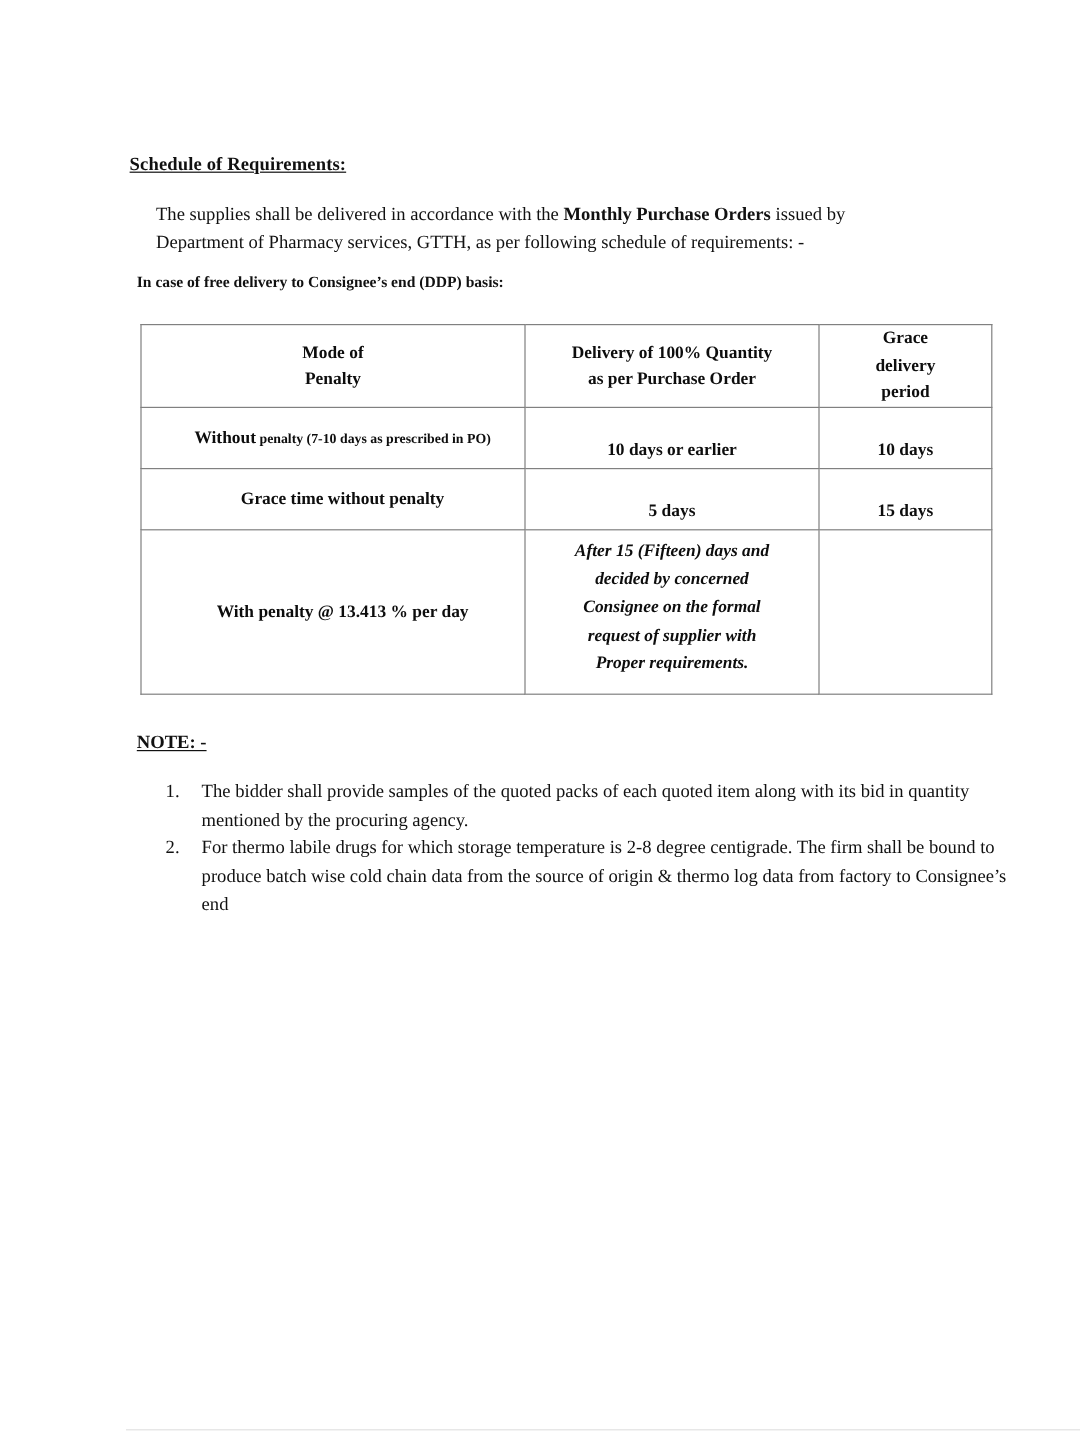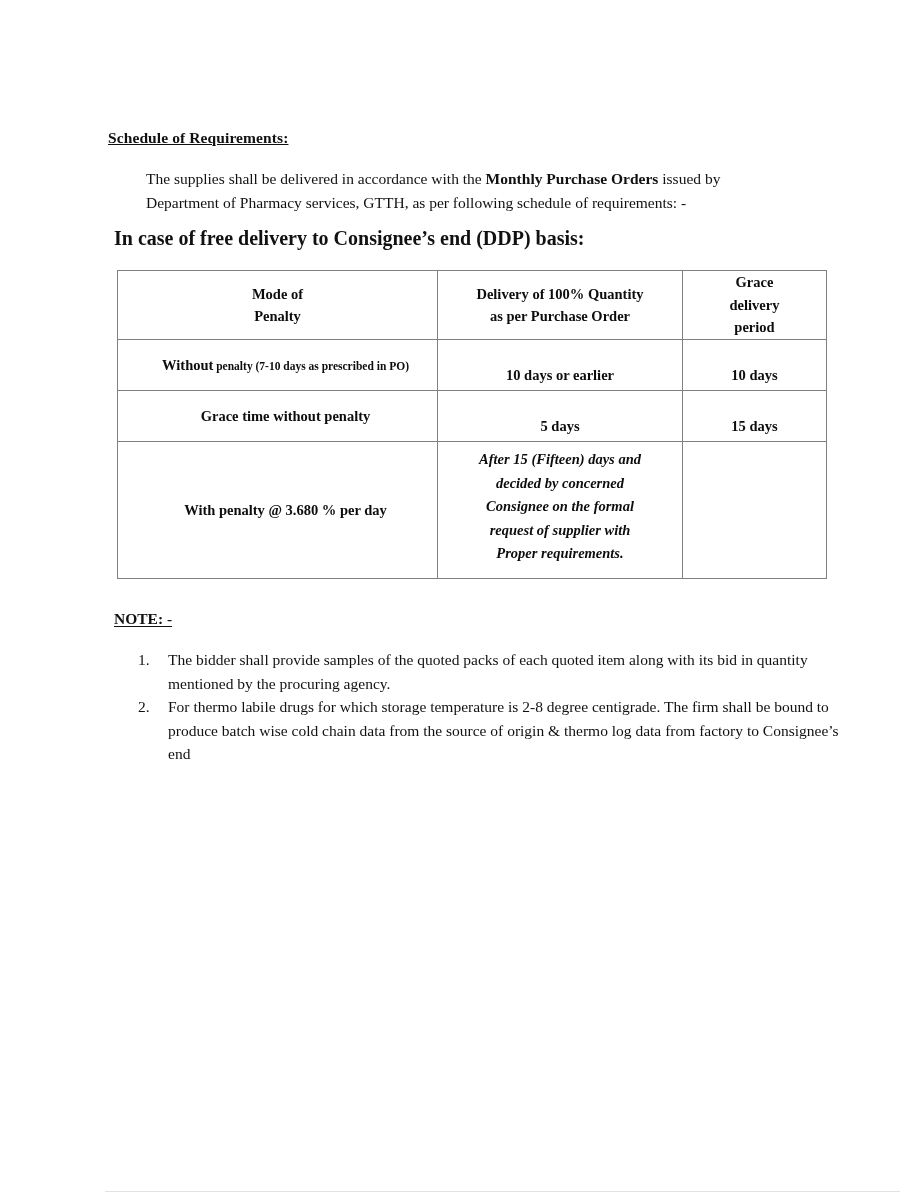--- a/index.html
+++ b/index.html
@@ -30,35 +30,35 @@
     left: 108px;
     top: 129px;
     font-size: 15.5px;
     font-weight: bold;
     letter-spacing: 0.1px;
     text-decoration: underline;
   }
 
   .intro-para {
     position: absolute;
-    left: 146px;
+    left: 130px;
     top: 156px;
     width: 640px;
     font-size: 15.5px;
     line-height: 23.5px;
     text-align: left;
     margin-top: 11px;
   }
   .intro-para b { font-weight: bold; }
 
   .ddp-title {
     position: absolute;
     left: 114px;
     top: 227px;
-    font-size: 20px;
+    font-size: 13px;
     font-weight: bold;
   }
 
   
   .req-table {
     position: absolute;
     left: 117px;
     top: 270px;
     width: 706px;
     border-collapse: collapse;
@@ -208,21 +208,21 @@
         <td class="col-b">
           <div class="cell-center">5 days</div>
         </td>
         <td class="col-c">
           <div class="cell-center">15 days</div>
         </td>
       </tr>
 
       <tr class="row-3">
         <td class="col-a">
-          <div class="cell-left">With penalty @ 3.680 % per day</div>
+          <div class="cell-left">With penalty @ 13.413 % per day</div>
         </td>
         <td class="col-b">
           <div class="multi">
             <div>After 15 (Fifteen) days and</div>
             <div>decided by concerned</div>
             <div>Consignee on the formal</div>
             <div>request of supplier with</div>
             <div>Proper requirements.</div>
           </div>
         </td>

